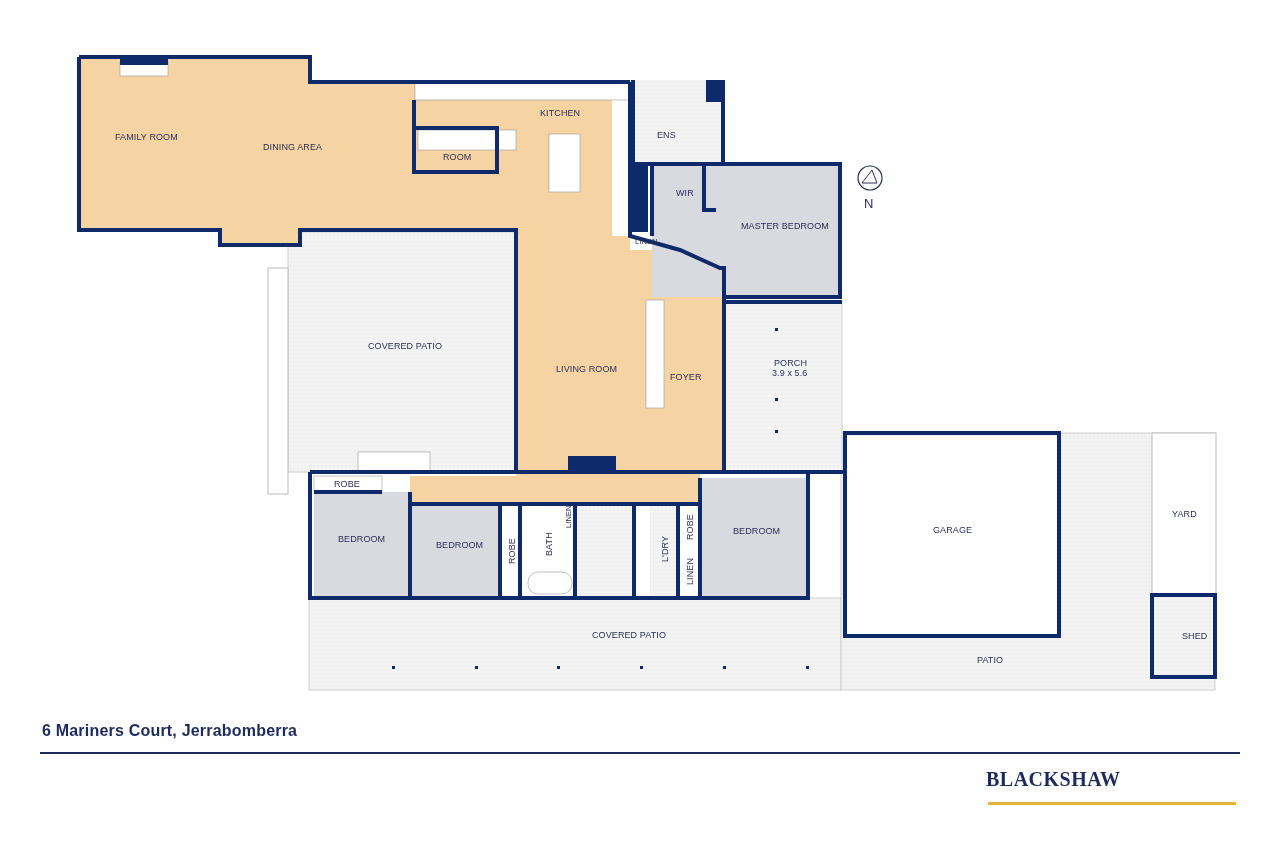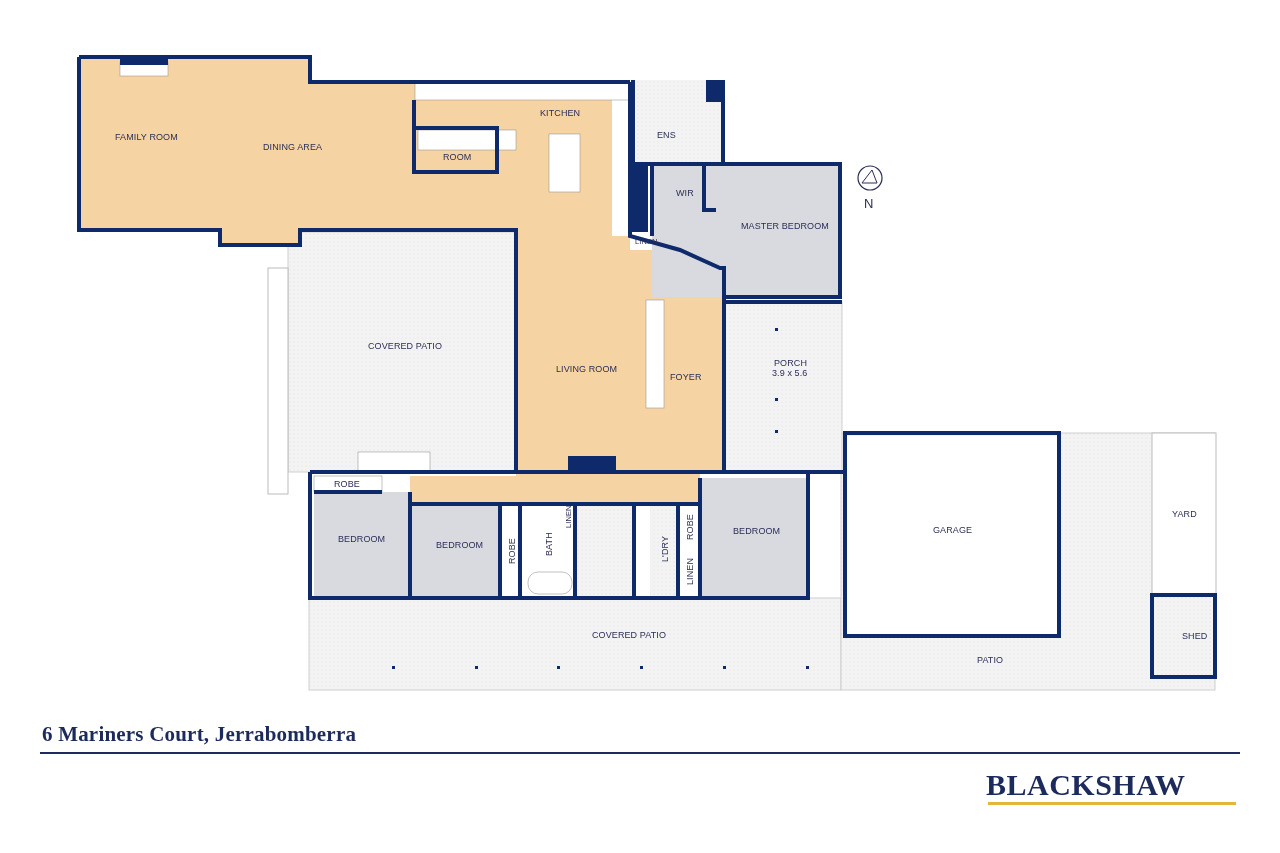--- a/index.html
+++ b/index.html
@@ -1,21 +1,21 @@
 <!DOCTYPE html>
 <html><head>
 <meta charset="utf-8">
 <style>
   html,body{margin:0;padding:0;background:#fff;}
   body{width:1280px;height:853px;position:relative;overflow:hidden;font-family:"Liberation Sans",sans-serif;}
   #plan{position:absolute;left:0;top:0;width:1280px;height:720px;}
   .lbl{font-family:"Liberation Sans",sans-serif;font-size:9px;fill:#2b2f55;letter-spacing:0.1px;}
-  .addr{position:absolute;left:42px;top:722px;font-family:Liberation Serif, serif;font-weight:bold;font-size:21px;color:#1d2a5c;letter-spacing:0.2px;}
+  .addr{position:absolute;left:42px;top:722px;font-family:Liberation Sans, sans-serif;font-weight:bold;font-size:16px;color:#1d2a5c;letter-spacing:0.2px;}
   .rule{position:absolute;left:40px;top:752px;width:1200px;height:2px;background:#1d2a5c;}
-  .brand{position:absolute;left:986px;top:768px;font-family:"Liberation Serif",serif;font-weight:bold;font-size:30px;color:#1d2a5c;letter-spacing:0.5px;}
+  .brand{position:absolute;left:986px;top:768px;font-family:"Liberation Serif",serif;font-weight:bold;font-size:20px;color:#1d2a5c;letter-spacing:0.5px;}
   .brand-bar{position:absolute;left:988px;top:802px;width:248px;height:3px;background:#e3b53b;}
 </style>
 </head>
 <body>
 
 <svg id="plan" viewBox="0 0 1280 720" xmlns="http://www.w3.org/2000/svg">
   <defs>
     <pattern id="tile" width="4" height="4" patternUnits="userSpaceOnUse">
       <rect width="4" height="4" fill="#f3f3f3"></rect>
       <circle cx="2" cy="2" r="0.6" fill="#e2e2e2"></circle>

